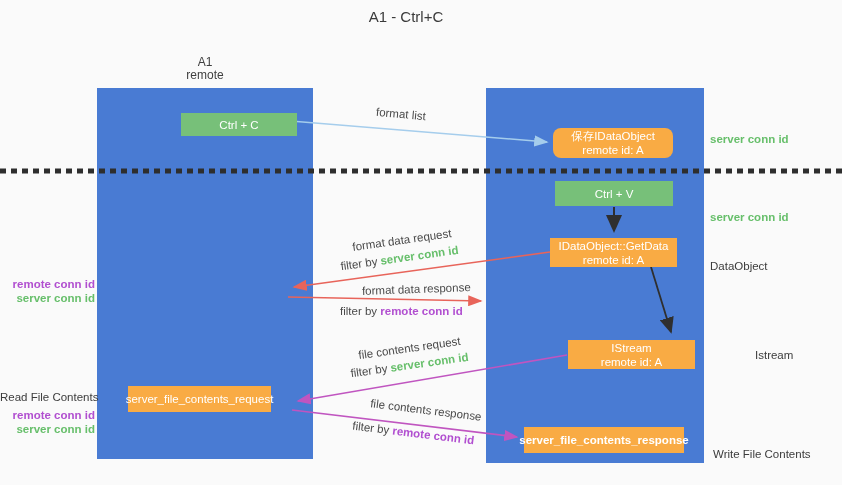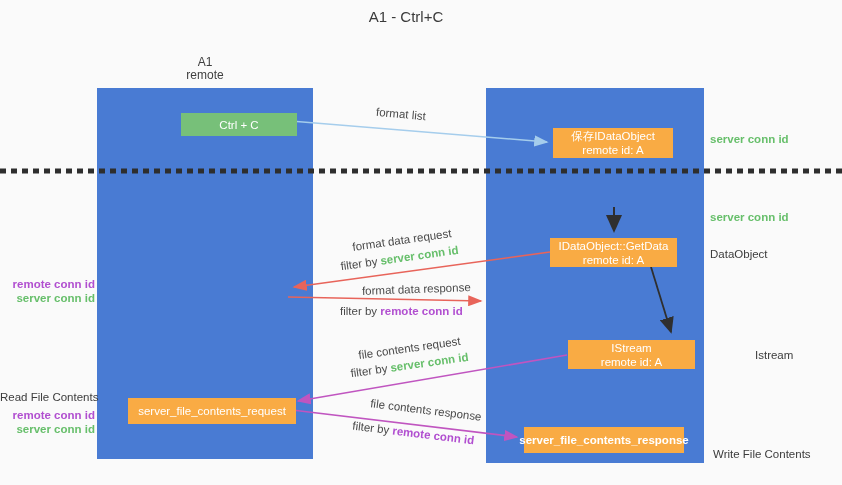--- a/index.html
+++ b/index.html
@@ -85,45 +85,46 @@
     <line x1="614" y1="207" x2="614" y2="231" stroke="#2f2f2f" stroke-width="2" marker-end="url(#head-black)"></line>
     <line x1="550" y1="252" x2="294" y2="287" stroke="#e8645a" stroke-width="1.6" marker-end="url(#head-red)"></line>
     <line x1="288" y1="297" x2="481" y2="301" stroke="#e8645a" stroke-width="1.6" marker-end="url(#head-red)"></line>
     <line x1="651" y1="267" x2="671" y2="332" stroke="#2f2f2f" stroke-width="1.8" marker-end="url(#head-black)"></line>
     <line x1="567" y1="355" x2="298" y2="401" stroke="#c055c0" stroke-width="1.6" marker-end="url(#head-mag)"></line>
     <line x1="292" y1="410" x2="517" y2="437" stroke="#c055c0" stroke-width="1.6" marker-end="url(#head-mag)"></line>
   </svg>
 
   <div class="abs box green-box" style="left:137px; top:113px; width:116px; height:23px;margin-left:44px;">Ctrl + C</div>
 
-  <div class="abs box orange-box" style="left:553px; top:128px; width:120px; height:30px;">
+  <div class="abs box orange-box" style="left:553px; top:128px; width:120px; height:30px;border-radius:8px;">
     <div>
       <div>保存IDataObject</div>
       <div>remote id: A</div>
     </div>
   </div>
 
+  <div class="abs box green-box" style="left:555px; top:181px; width:118px; height:25px;">Ctrl + V</div>
 
   <div class="abs box orange-box" style="left:550px; top:238px; width:127px; height:29px;">
     <div>
       <div>IDataObject::GetData</div>
       <div>remote id: A</div>
     </div>
   </div>
 
 
 
   <div class="abs box orange-box" style="left:568px; top:340px; width:127px; height:29px;">
     <div>
       <div>IStream</div>
       <div>remote id: A</div>
     </div>
   </div>
 
-  <div class="abs box orange-box" style="left:128px; top:398px; width:168px; height:26px;">server_file_contents_request</div>
+  <div class="abs box orange-box" style="left:128px; top:386px; width:143px; height:26px;">server_file_contents_request</div>
 
   <div class="abs box orange-box" style="left:524px; top:427px; width:160px; height:26px;font-weight:bold;">server_file_contents_response</div>
 
   <div class="abs flow-label rot-pos5" style="left:376px; top:108px;">format list</div>
 
   <div class="abs flow-label rot-neg8" style="left:352px; top:234px;">format data request</div>
   <div class="abs flow-label rot-neg8" style="left:340px; top:252px;">
     <span>filter by </span><span class="hl-green">server conn id</span>
   </div>
 
@@ -137,21 +138,21 @@
     <span>filter by </span><span class="hl-green">server conn id</span>
   </div>
 
   <div class="abs flow-label rot-pos7" style="left:370px; top:404px;">file contents response</div>
   <div class="abs flow-label rot-pos7" style="left:352px; top:427px;">
     <span>filter by </span><span class="hl-purple">remote conn id</span>
   </div>
 
   <div class="abs ann ann-green" style="left:710px; top:133px;">server conn id</div>
   <div class="abs ann ann-green" style="left:710px; top:211px;">server conn id</div>
-  <div class="abs ann ann-dark" style="left:710px; top:248px;">DataObject</div>
+  <div class="abs ann ann-dark" style="left:710px; top:260px;">DataObject</div>
   <div class="abs ann ann-dark" style="left:755px; top:349px;">Istream</div>
   <div class="abs ann ann-dark" style="left:713px; top:448px;">Write File Contents</div>
 
   <div class="abs ann ann-purple right-align" style="left:0px; top:278px; width:95px;">remote conn id</div>
   <div class="abs ann ann-green right-align" style="left:0px; top:292px; width:95px;">server conn id</div>
 
   <div class="abs ann ann-dark right-align" style="left:0px; top:391px; width:95px;">Read File Contents</div>
   <div class="abs ann ann-purple right-align" style="left:0px; top:409px; width:95px;">remote conn id</div>
   <div class="abs ann ann-green right-align" style="left:0px; top:423px; width:95px;">server conn id</div>
 

